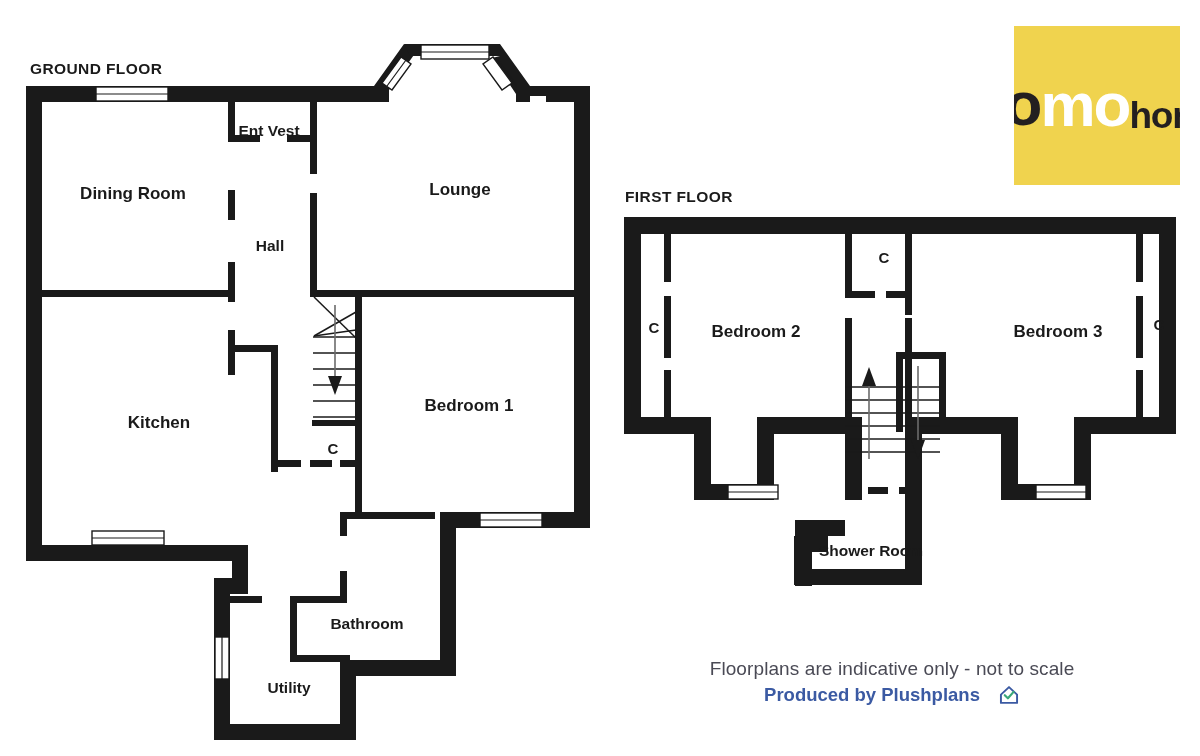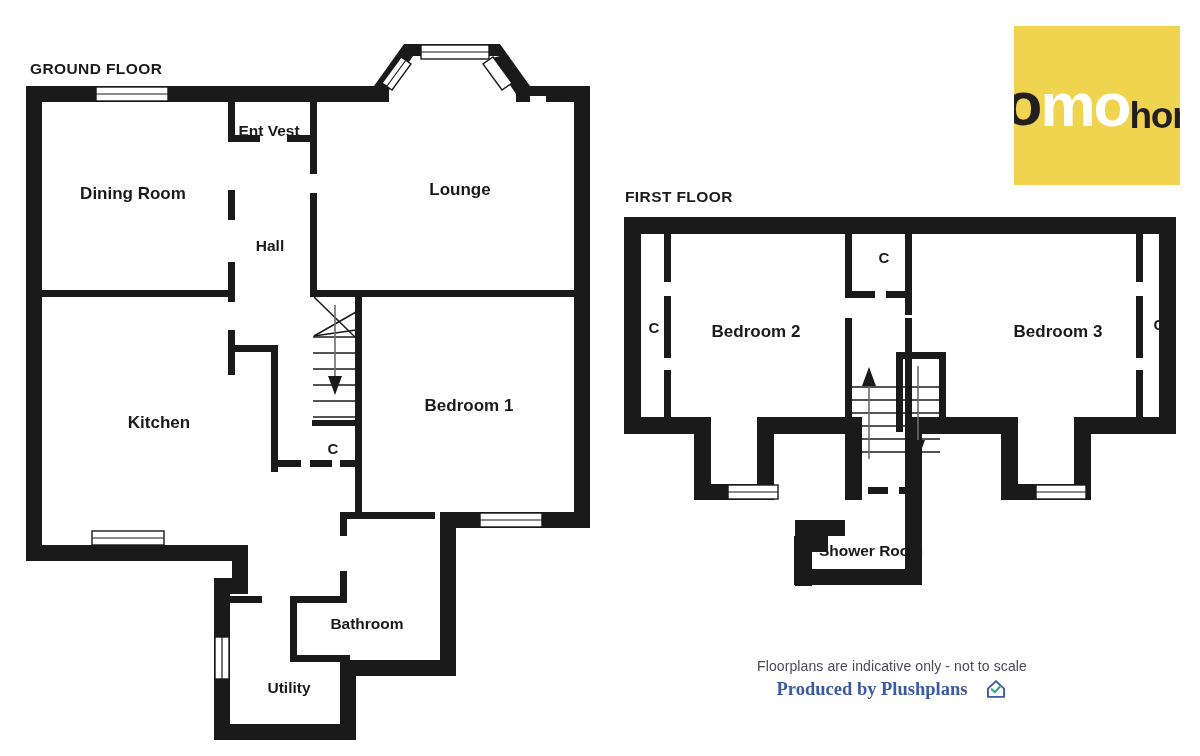--- a/index.html
+++ b/index.html
@@ -120,33 +120,32 @@
   
   #footer {
     position: absolute;
     left: 672px;
     top: 658px;
     width: 440px;
     text-align: center;
   }
   #footer-line1 {
     font-family: "Liberation Sans", sans-serif;
-    font-size: 14px;
+    font-size: 19px;
     color: #4a4a55;
     letter-spacing: 0.1px;
     white-space: nowrap;
   }
   #footer-line2 {
-    font-family: Liberation Serif, serif;
+    font-family: Liberation Sans, sans-serif;
     font-weight: bold;
     font-size: 18.5px;
     color: #3b5aa3;
     margin-top: 4px;
     display: flex;
-    align-items: center;
     justify-content: center;
     gap: 18px;
     white-space: nowrap;
   }
   #footer-logo-icon {
     display: inline-flex;
     width: 22px;
     height: 22px;
   }
 </style>

